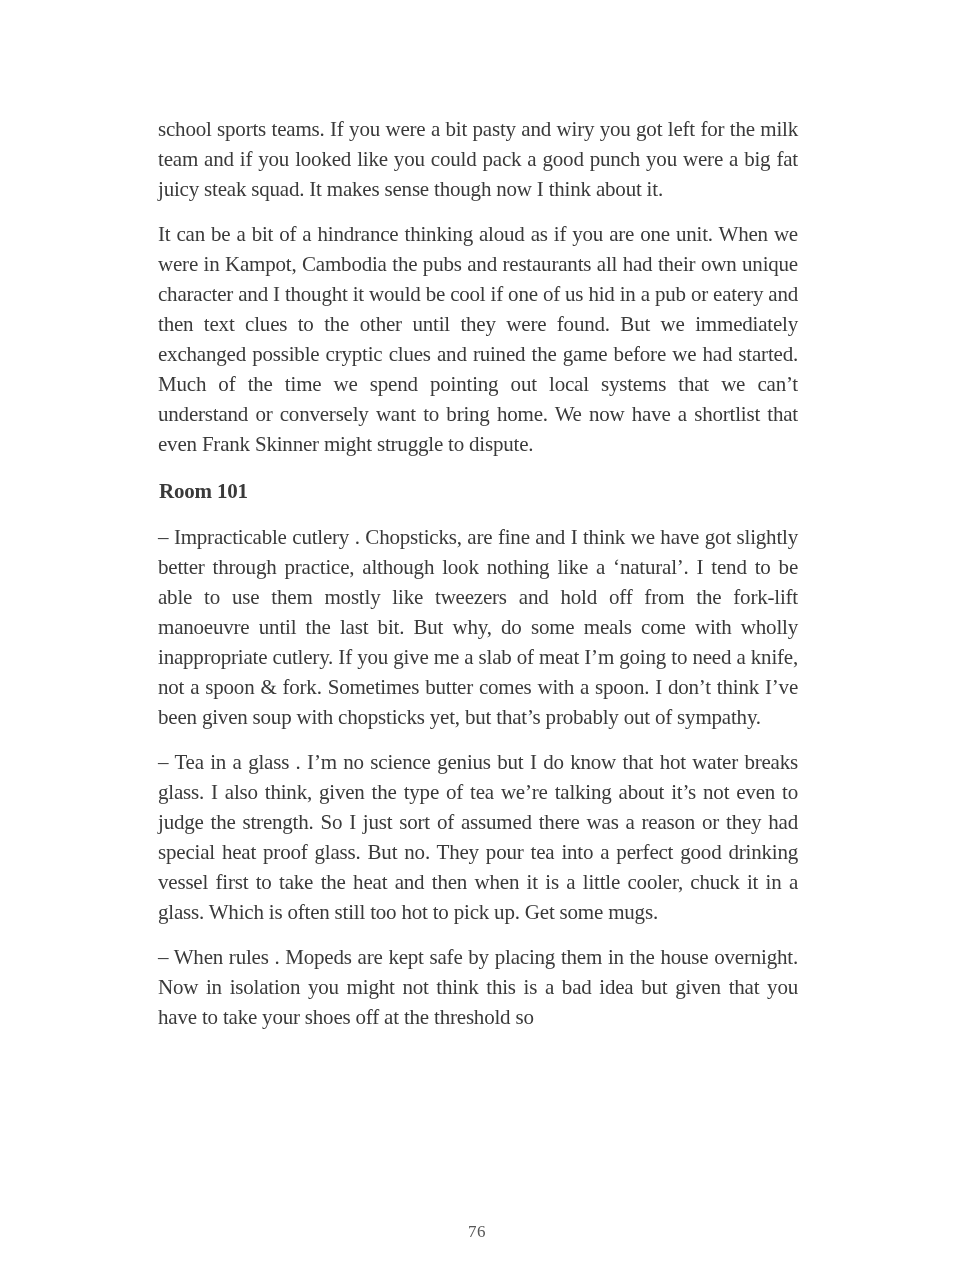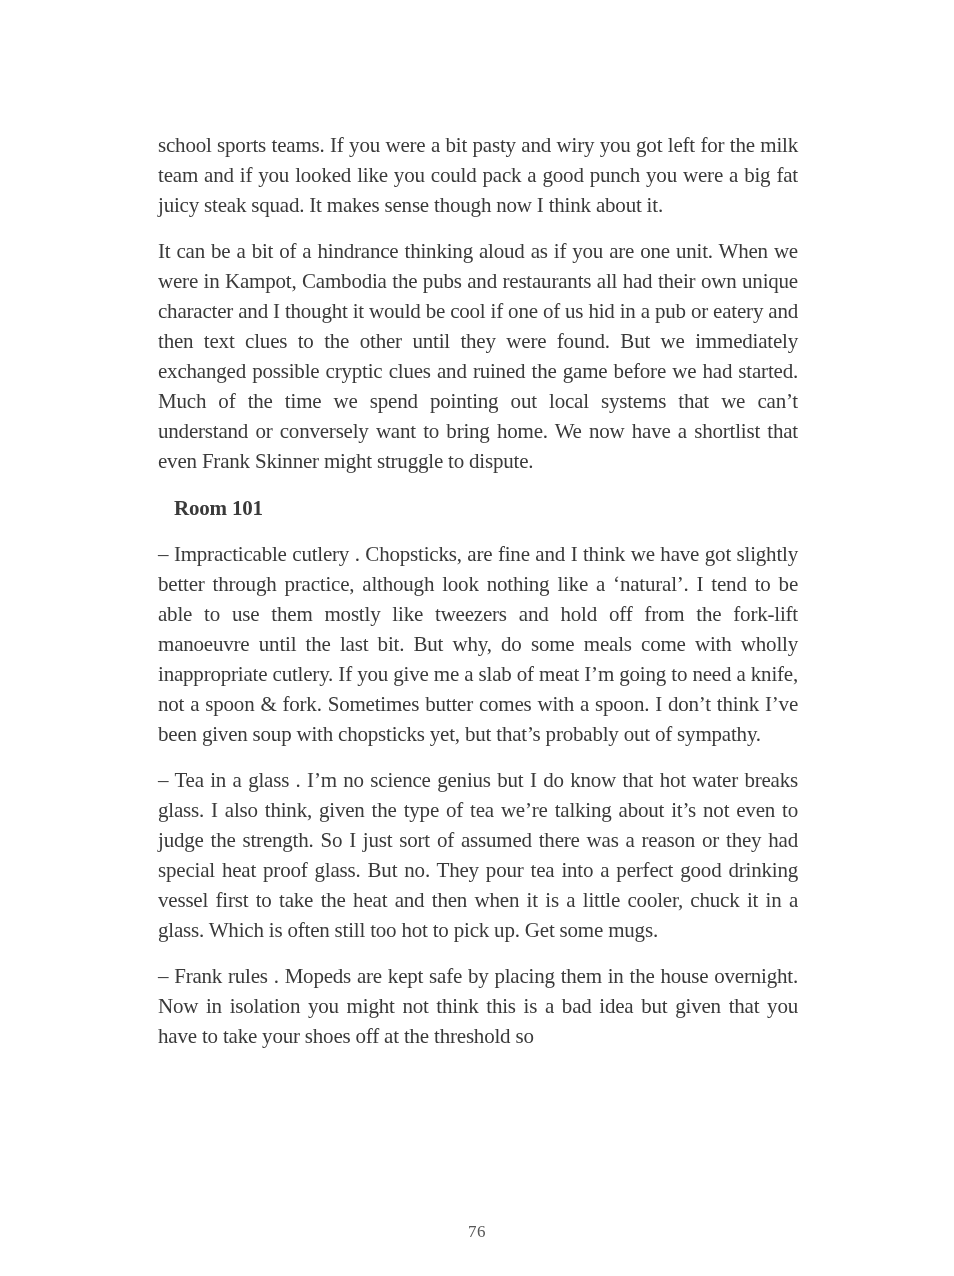--- a/index.html
+++ b/index.html
@@ -18,27 +18,27 @@
     position: absolute;
     left: 158px;
     top: 114px;
     width: 640px;
     color: #3a3a3a;
     font-size: 21px;
     line-height: 30px;
     letter-spacing: -0.2px;
   }
   .body-text {
-    margin: 16px 0 15px 0;
+    margin: 0 0 15px 0;
     text-align: justify;
   }
   .section-heading {
     font-size: 21px;
     font-weight: bold;
-    margin: 17px 0 16px 16px;
+    margin: 17px 0 16px 1px;
     text-align: left;
     color: #3a3a3a;
   }
   .term {
     font-weight: normal;
   }
   .page-footer {
     position: absolute;
     left: 0;
     right: 0;
@@ -57,17 +57,17 @@
   <p class="body-text">school sports teams. If you were a bit pasty and wiry you got left for the milk team and if you looked like you could pack a good punch you were a big fat juicy steak squad. It makes sense though now I think about it.</p>
 
   <p class="body-text">It can be a bit of a hindrance thinking aloud as if you are one unit. When we were in Kampot, Cambodia the pubs and restaurants all had their own unique character and I thought it would be cool if one of us hid in a pub or eatery and then text clues to the other until they were found. But we immediately exchanged possible cryptic clues and ruined the game before we had started. Much of the time we spend pointing out local systems that we can’t understand or conversely want to bring home. We now have a shortlist that even Frank Skinner might struggle to dispute.</p>
 
   <h2 class="section-heading">Room 101</h2>
 
   <p class="body-text"><span>– </span><span class="term">Impracticable cutlery</span><span> . Chopsticks, are fine and I think we have got slightly better through practice, although look nothing like a ‘natural’. I tend to be able to use them mostly like tweezers and hold off from the fork-lift manoeuvre until the last bit. But why, do some meals come with wholly inappropriate cutlery. If you give me a slab of meat I’m going to need a knife, not a spoon &amp; fork. Sometimes butter comes with a spoon. I don’t think I’ve been given soup with chopsticks yet, but that’s probably out of sympathy.</span></p>
 
   <p class="body-text"><span>– </span><span class="term">Tea in a glass</span><span> . I’m no science genius but I do know that hot water breaks glass. I also think, given the type of tea we’re talking about it’s not even to judge the strength. So I just sort of assumed there was a reason or they had special heat proof glass. But no. They pour tea into a perfect good drinking vessel first to take the heat and then when it is a little cooler, chuck it in a glass. Which is often still too hot to pick up. Get some mugs.</span></p>
 
-  <p class="body-text"><span>– </span><span class="term">Frank rules</span><span> . Mopeds are kept safe by placing them in the house overnight. Now in isolation you might not think this is a bad idea but given that you have to take your shoes off at the threshold so</span></p>
+  <p class="body-text"><span>– </span><span class="term">When rules</span><span> . Mopeds are kept safe by placing them in the house overnight. Now in isolation you might not think this is a bad idea but given that you have to take your shoes off at the threshold so</span></p>
 
 </div>
 
 <div class="page-footer">76</div>
 
 </body></html>

